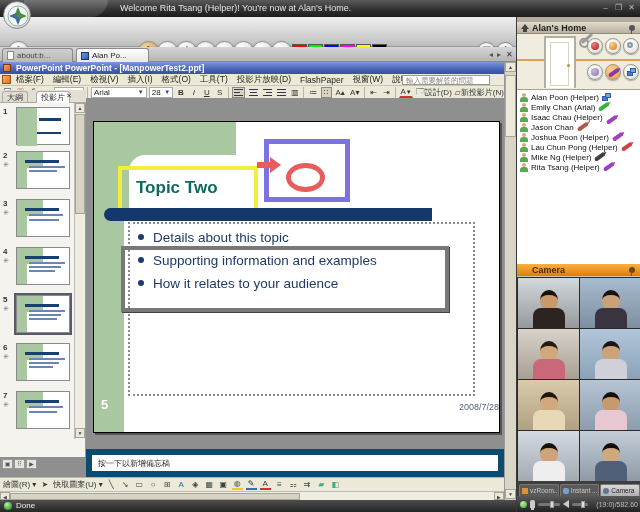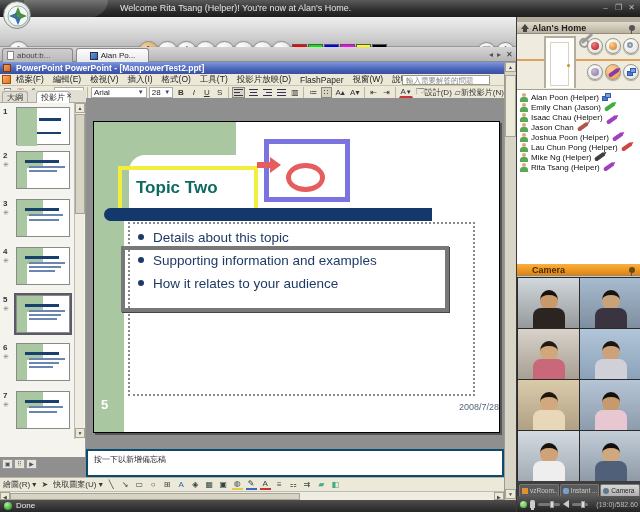--- a/index.html
+++ b/index.html
@@ -41,21 +41,21 @@
   .plus-h{position:absolute;left:4px;top:8px;width:11px;height:3px;background:#3a78c8;border-radius:2px;}
   .plus-v{position:absolute;left:8px;top:4px;width:3px;height:11px;background:#3a78c8;border-radius:2px;}
 
   
   .tabbar{left:0;top:47px;width:516px;height:15px;
     background:linear-gradient(180deg,#d6d6d6,#b5b5b5);border-bottom:1px solid #8a8a8a;}
   .tab{position:absolute;top:1px;height:14px;border:1px solid #8a8a8a;border-bottom:none;
     border-radius:3px 3px 0 0;font-size:8px;color:#222;display:flex;align-items:center;gap:3px;
     padding:0 4px;white-space:nowrap;overflow:hidden;}
   .tab.inactive{background:linear-gradient(180deg,#cfcfcf,#b9b9b9);color:#444;}
-  .tab.active{background:linear-gradient(180deg,#fdfdfd,#e8e8e8);justify-content:center;}
+  .tab.active{background:linear-gradient(180deg,#fdfdfd,#e8e8e8);}
   .pageicon{width:7px;height:9px;background:#fff;border:1px solid #888;}
   .appicon{width:8px;height:8px;background:linear-gradient(135deg,#6a9ae0,#2c5cb0);border:1px solid #234;}
   .tabnav{position:absolute;top:3px;font-size:8px;color:#555;}
 
   
   .ppt-title{left:0;top:62px;width:504px;height:12px;
     background:linear-gradient(180deg,#7f97de,#4a63b8 60%,#3a4f9e);color:#fff;
     font-size:8.5px;font-weight:bold;line-height:12px;padding-left:16px;white-space:nowrap;}
   .ppt-title .ico{position:absolute;left:3px;top:2px;width:8px;height:8px;
     background:linear-gradient(135deg,#f0a060,#d86820);border:1px solid #7a3a10;}
@@ -121,21 +121,21 @@
   .bullets{position:absolute;left:44px;top:104px;width:330px;font-size:13.5px;color:#1e3a66;}
   .bullet-row{position:relative;height:23px;line-height:23px;white-space:nowrap;}
   .bullet-dot{display:inline-block;width:6px;height:6px;border-radius:50%;background:#1e3a66;
     margin-right:9px;vertical-align:2px;}
   .gray-rect{position:absolute;left:27px;top:124px;width:328px;height:66px;border:4px solid #787878;
     box-shadow:1px 1px 0 #444;}
   .slide-num{position:absolute;left:7px;top:275px;font-size:13px;font-weight:bold;color:#fff;}
   .slide-date{position:absolute;left:0;top:280px;width:100%;text-align:right;font-size:9px;color:#55677d;}
 
   
-  .notes{left:86px;top:449px;width:418px;height:28px;background:#fff;border:2px solid #0c4a6e;
+  .notes{left:86px;top:449px;width:418px;height:28px;background:#fff;border:6px solid #0c4a6e;
     font-size:8px;color:#222;padding:3px 0 0 6px;}
   .drawbar{left:0;top:477px;width:504px;height:14px;background:#ece9d8;border-top:1px solid #b9b5a0;
     display:flex;align-items:center;gap:3px;font-size:8px;color:#333;padding-left:3px;white-space:nowrap;overflow:hidden;}
   .dico{display:inline-flex;width:11px;height:11px;align-items:center;justify-content:center;font-size:8px;color:#344;}
   .hscroll{left:0;top:491px;width:504px;height:9px;background:#efede2;border-top:1px solid #bbb;}
   .hthumb{position:absolute;left:10px;top:1px;width:290px;height:7px;background:#d8d4c4;border:1px solid #a8a494;}
   .vscroll{left:504px;top:62px;width:12px;height:438px;background:#d8d4c6;border-left:1px solid #999;}
   .vthumb{position:absolute;left:0;top:13px;width:11px;height:62px;background:#ece9d8;border:1px solid #a8a494;}
   .statusbar{left:0;top:500px;width:516px;height:12px;
     background:linear-gradient(180deg,#4e4e4e,#262626);color:#eee;font-size:8px;line-height:12px;}
@@ -606,21 +606,21 @@
         <span class="cascade">
             <i class="b"></i>
             <i class="a"></i>
           </span>
       </div>
       <div class="urow" style="top:12px;">
         <span class="avatar">
             <span class="hd"></span>
             <span class="bd"></span>
           </span>
-        <span>Emily Chan (Jason)</span>
+        <span>Emily Chan (Arial)</span>
         <span class="crayon" style="color: rgb(61, 176, 61);"></span>
       </div>
       <div class="urow" style="top:22px;align-items:flex-end;">
         <span class="avatar">
             <span class="hd"></span>
             <span class="bd"></span>
           </span>
         <span>Isaac Chau (Helper)</span>
         <span class="crayon" style="color: rgb(160, 64, 192);"></span>
       </div>

